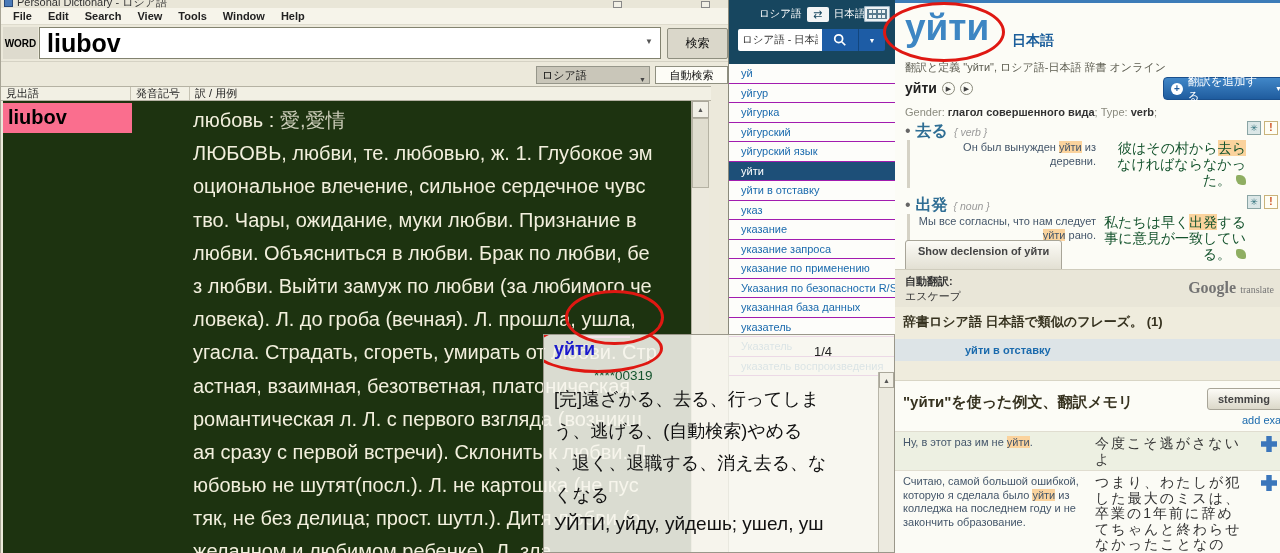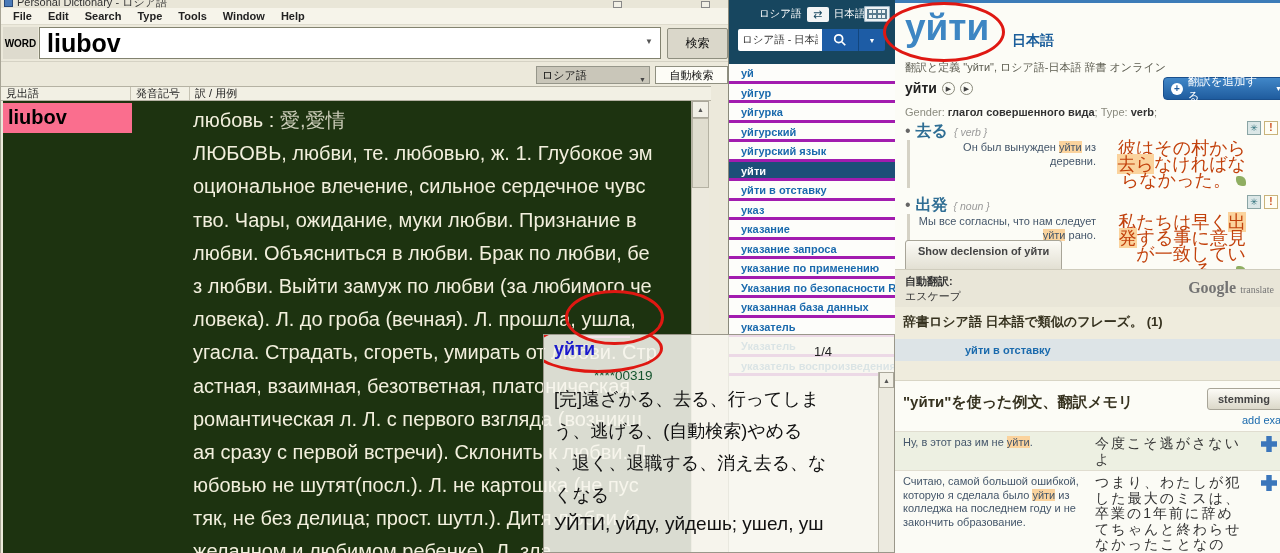--- a/index.html
+++ b/index.html
@@ -58,22 +58,22 @@
   .kbd-icon{position:absolute;right:5px;top:6px;width:26px;height:16px;background:#eef2f4;border-radius:2px;box-shadow:inset 0 0 0 1px #9ab0c0;}
   .kbd-icon:after{content:"";position:absolute;inset:3px;background:
     repeating-linear-gradient(90deg,#5a7a8e 0 1.5px,transparent 1.5px 4.5px),
     repeating-linear-gradient(0deg,#5a7a8e 0 1.5px,transparent 1.5px 4.5px);}
   .wl-search{position:absolute;left:9px;top:29px;height:22px;display:flex;}
   .wl-input{width:84px;height:22px;border:none;background:#fff;border-radius:2px 0 0 2px;
     font-family:"Liberation Sans","DejaVu Sans",sans-serif;font-size:10.5px;color:#333;padding:0 4px;}
   .wl-go{width:37px;height:22px;background:#1d5ca5;border-right:1px solid #12467e;display:flex;align-items:center;justify-content:center;}
   .wl-dd{width:26px;height:22px;background:#1d5ca5;border-radius:0 2px 2px 0;display:flex;align-items:center;justify-content:center;
     color:#fff;font-size:7px;}
-  .wl-item{height:19.5px;line-height:19.5px;border-bottom:3px solid #a21caf;padding-left:12px;
-    font-size:11px;font-weight:bold;color:#1a6aad;white-space:nowrap;overflow:hidden;}
+  .wl-item{height:19.5px;line-height:19.5px;border-bottom:1px solid #a21caf;padding-left:12px;
+    font-size:11px;font-weight:normal;color:#1a6aad;white-space:nowrap;overflow:hidden;}
   .wl-item.selected{background:#1d4f78;color:#fff;}
 
   
   #web{position:absolute;left:895px;top:0;width:385px;height:553px;background:#efecdd;}
   .topstrip{height:3px;background:#3c7cb8;}
   .card1{position:absolute;left:0;top:3px;right:0;height:303px;background:#fcfcf6;border-bottom:1px solid #d8d5c5;}
   .bigtitle{position:absolute;left:10px;top:4px;font-size:37px;font-weight:bold;color:#3d86c3;}
   .langtag{position:absolute;left:117px;top:29px;font-size:14px;font-weight:bold;color:#1b5e9b;}
   .subtitle{position:absolute;left:10px;top:57px;font-size:11px;color:#5c5c50;}
   .entryline{position:absolute;left:10px;top:77px;font-size:14px;font-weight:bold;color:#222;display:flex;align-items:center;gap:5px;}
@@ -93,21 +93,21 @@
   .bullet{color:#666;margin-right:5px;}
   .term{font-size:16px;font-weight:bold;color:#2f6e94;}
   .pos{font-size:10.5px;font-style:italic;color:#999;margin-left:6px;}
   .tr-icons{position:absolute;right:0;top:0;display:flex;gap:3px;}
   .snow{display:inline-block;width:14px;height:14px;background:#dbe7e7;box-shadow:inset 0 0 0 1px #8aa5a5;
     color:#2e6f7a;font-size:9px;line-height:14px;text-align:center;}
   .alert{display:inline-block;width:14px;height:14px;background:#fffef4;box-shadow:inset 0 0 0 1px #c9b37a;
     color:#cc4a1a;font-weight:bold;font-size:10px;line-height:14px;text-align:center;}
   .tr-body{display:flex;border-left:3px solid #d5d2c5;padding-left:8px;margin-left:2px;text-align:right;}
   .ru-col{width:178px;font-size:11px;line-height:14px;color:#44566a;}
-  .ja-col{width:142px;margin-left:8px;font-size:18px;line-height:16px;color:#c2410c;}
+  .ja-col{width:142px;margin-left:8px;font-size:14px;line-height:16px;color:#14532d;}
   .hl{background:#fbd39d;}
   .leaf{display:inline-block;width:10px;height:10px;background:#8fae62;border-radius:2px 6px 2px 6px;margin-left:5px;}
   .declbtn{position:absolute;left:10px;top:237px;height:38px;padding:0 12px;border:1px solid #a8a598;border-radius:3px;
     background:linear-gradient(#fcfbf6,#dbd8c9);font-size:11px;font-weight:bold;color:#444;line-height:20px;}
   .autobox{position:absolute;left:0;right:0;top:266px;height:38px;background:#e9e6d8;border-top:1px solid #cfccbd;}
   .autolabel{position:absolute;left:10px;top:4px;font-size:11px;font-weight:bold;color:#333;}
   .autoval{position:absolute;left:10px;top:19px;font-size:11px;color:#333;}
   .glogo{position:absolute;right:6px;top:9px;font-family:"Liberation Serif","DejaVu Serif",serif;}
   .glogo .g1{font-size:16px;font-weight:bold;color:#737373;}
   .glogo .g2{font-size:10px;color:#777;}
@@ -155,21 +155,21 @@
     <div class="titlebar" data-name="title-bar">
       <span class="app-icon" data-name="app-icon"></span>
       <span class="ttext" data-name="window-title">Personal Dictionary - ロシア語</span>
       <span class="win-ctrl" style="left:612px;" data-name="maximize-icon"></span>
       <span class="win-ctrl" style="left:700px;" data-name="close-icon"></span>
     </div>
     <div class="menubar" data-name="menu-bar">
         <span class="menu-item" data-name="menu-file">File</span>
         <span class="menu-item" data-name="menu-edit">Edit</span>
         <span class="menu-item" data-name="menu-search">Search</span>
-        <span class="menu-item" data-name="menu-view">Type</span>
+        <span class="menu-item" data-name="menu-view">View</span>
         <span class="menu-item" data-name="menu-tools">Tools</span>
         <span class="menu-item" data-name="menu-window">Window</span>
         <span class="menu-item" data-name="menu-help">Help</span>
       </div>
     <div class="wordrow" data-name="word-row">
       <div class="word-label" data-name="word-label">WORD</div>
       <input class="word-input" data-name="word-input" value="liubov" style="">
       <span class="combo-caret" data-name="chevron-down-icon">▼</span>
       <div class="search-btn" data-name="search-button">検索</div>
     </div>

